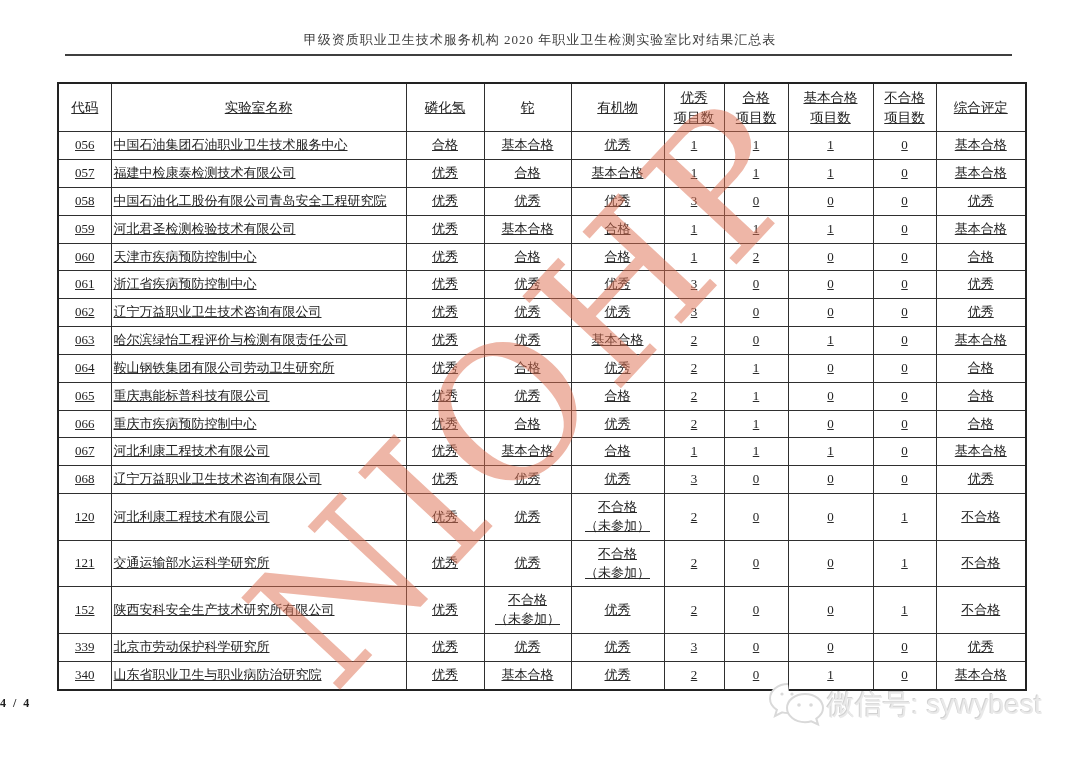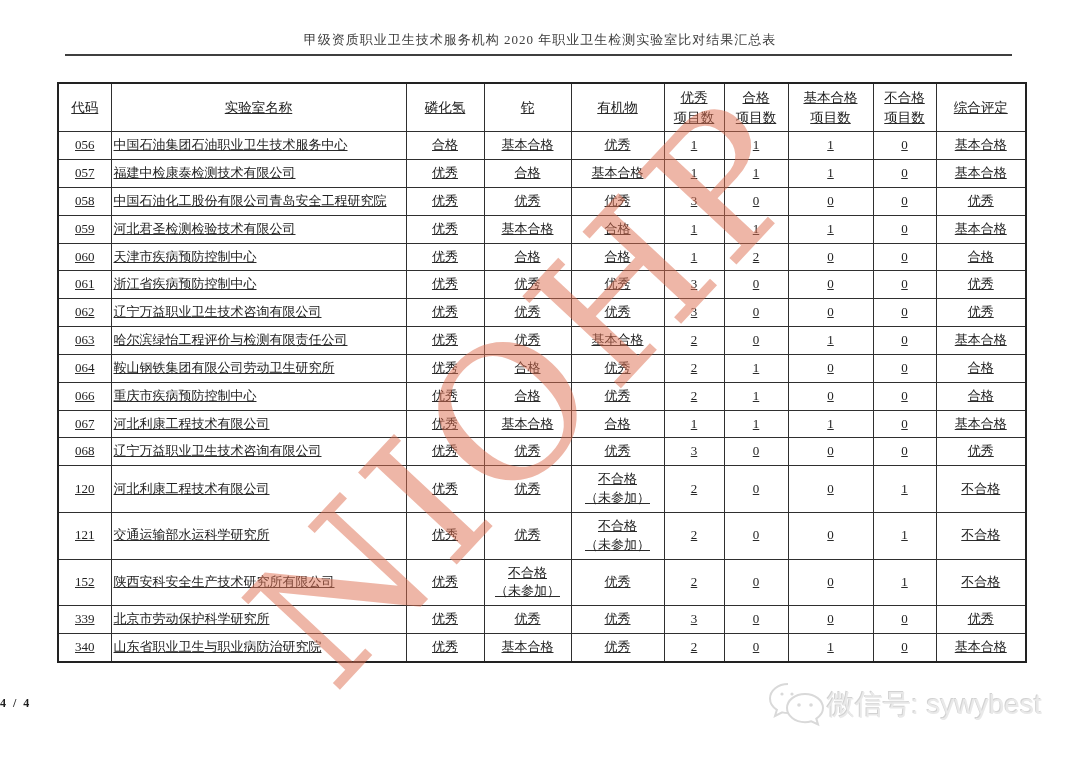--- a/index.html
+++ b/index.html
@@ -224,20 +224,32 @@
           <td>优秀</td>
           <td>合格</td>
           <td>优秀</td>
           <td>2</td>
           <td>1</td>
           <td>0</td>
           <td>0</td>
           <td>合格</td>
         </tr>
         <tr>
+          <td>065</td>
+          <td class="name-cell">重庆惠能标普科技有限公司</td>
+          <td>优秀</td>
+          <td>优秀</td>
+          <td>合格</td>
+          <td>2</td>
+          <td>1</td>
+          <td>0</td>
+          <td>0</td>
+          <td>合格</td>
+        </tr>
+        <tr>
           <td>066</td>
           <td class="name-cell">重庆市疾病预防控制中心</td>
           <td>优秀</td>
           <td>合格</td>
           <td>优秀</td>
           <td>2</td>
           <td>1</td>
           <td>0</td>
           <td>0</td>
           <td>合格</td>

